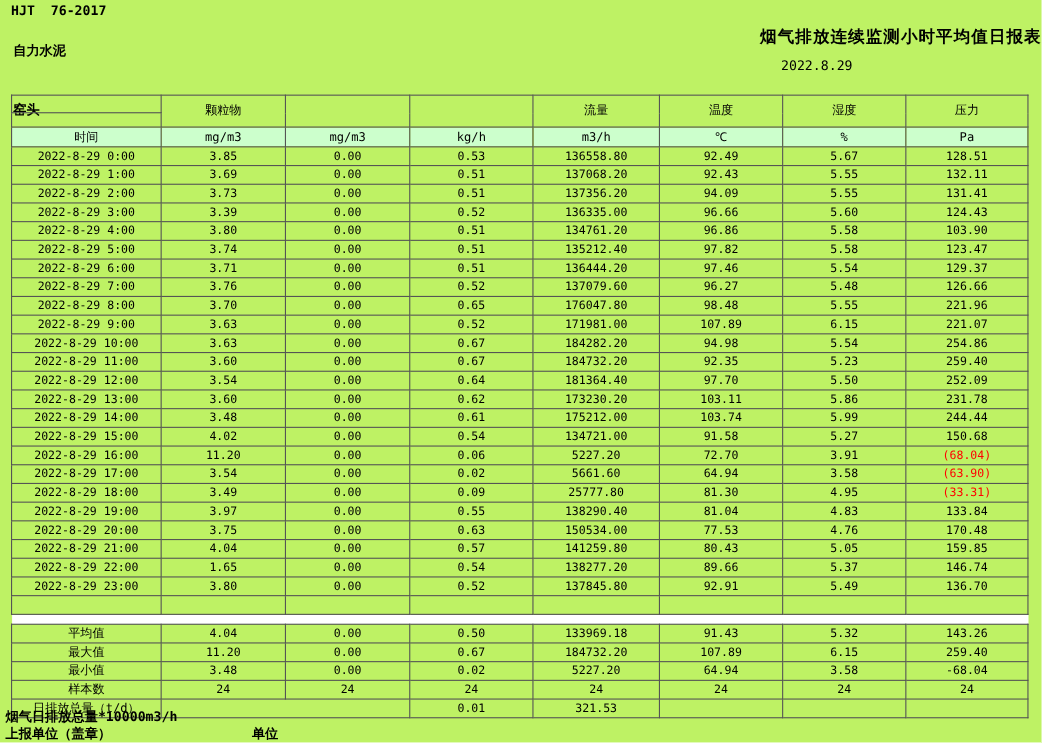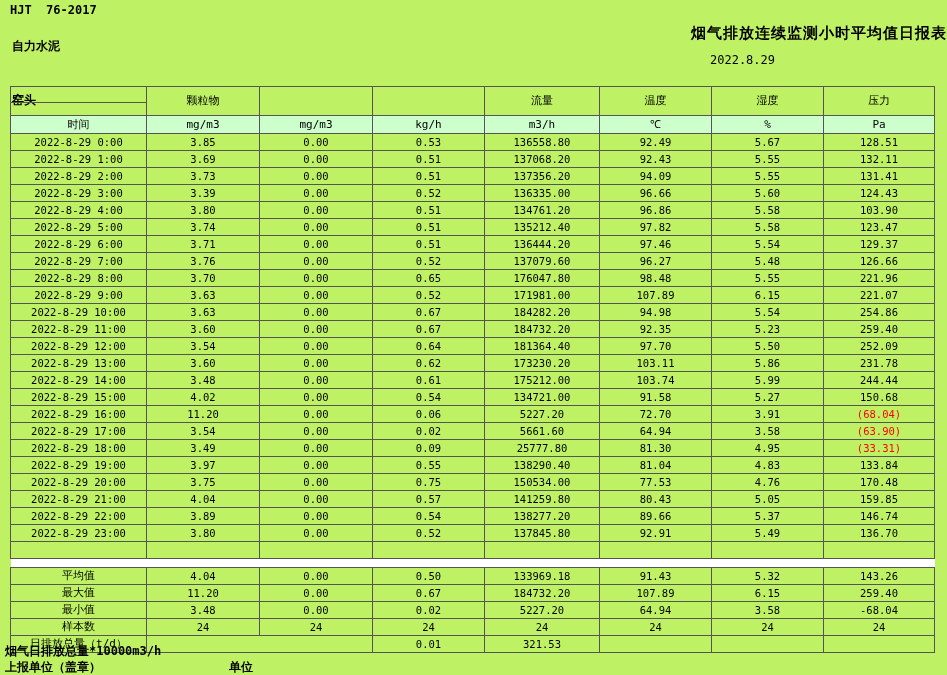--- a/index.html
+++ b/index.html
@@ -277,39 +277,39 @@
           <td>0.55</td>
           <td>138290.40</td>
           <td>81.04</td>
           <td>4.83</td>
           <td>133.84</td>
         </tr>
         <tr>
           <td>2022-8-29 20:00</td>
           <td>3.75</td>
           <td>0.00</td>
-          <td>0.75</td>
+          <td>0.63</td>
           <td>150534.00</td>
           <td>77.53</td>
           <td>4.76</td>
           <td>170.48</td>
         </tr>
         <tr>
           <td>2022-8-29 21:00</td>
           <td>4.04</td>
           <td>0.00</td>
           <td>0.57</td>
           <td>141259.80</td>
           <td>80.43</td>
           <td>5.05</td>
           <td>159.85</td>
         </tr>
         <tr>
           <td>2022-8-29 22:00</td>
-          <td>3.89</td>
+          <td>1.65</td>
           <td>0.00</td>
           <td>0.54</td>
           <td>138277.20</td>
           <td>89.66</td>
           <td>5.37</td>
           <td>146.74</td>
         </tr>
         <tr>
           <td>2022-8-29 23:00</td>
           <td>3.80</td>

